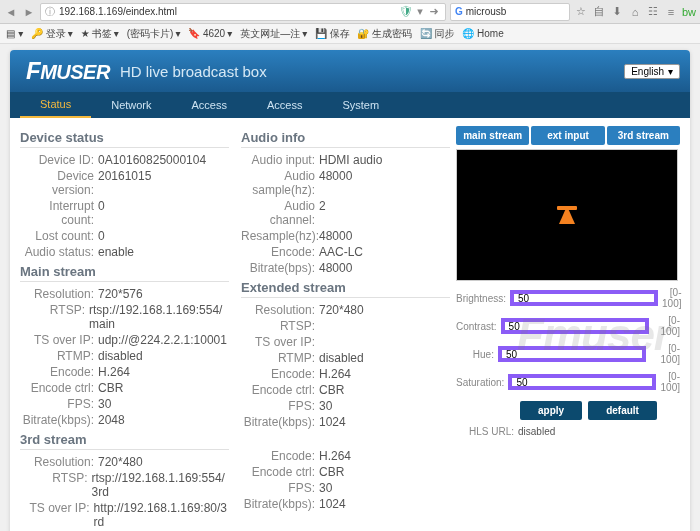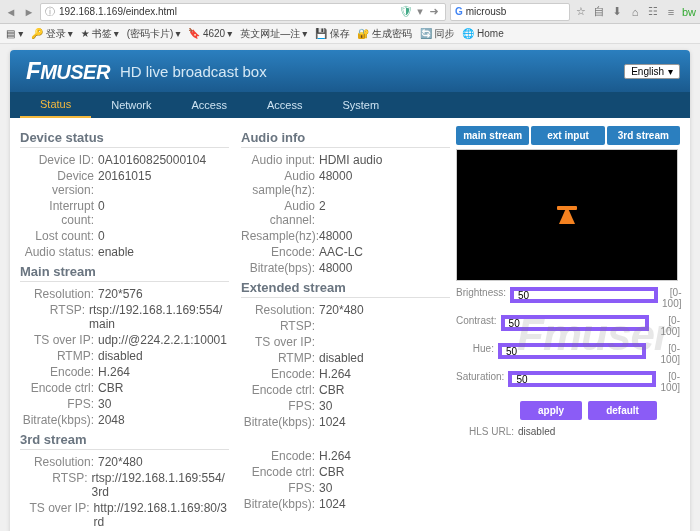--- a/index.html
+++ b/index.html
@@ -28,26 +28,26 @@
   .section-title { color: #6a7580; font-size: 13px; font-weight: bold; margin: 4px 0 4px 0; border-bottom: 1px solid #e0e0e0; padding-bottom: 2px; }
   .row { display: flex; font-size: 12px; color: #333; padding: 1px 0; line-height: 14px; }
   .row .lbl { width: 78px; text-align: right; color: #888; padding-right: 4px; }
   .row .val { color: #555; word-break: break-all; }
   .right { width: 224px; }
   .stream-tabs { display: flex; gap: 2px; margin-bottom: 4px; }
   .stream-tab { flex: 1; background: #2b7fbf; color: #fff; text-align: center; padding: 4px 0; font-size: 10px; font-weight: bold; border-radius: 2px; }
   .video-box { width: 222px; height: 132px; background: #000; border: 1px solid #ccc; display: flex; align-items: center; justify-content: center; position: relative; }
   .cone { width: 0; height: 0; border-left: 8px solid transparent; border-right: 8px solid transparent; border-bottom: 18px solid #f58220; position: relative; }
   .cone::after { content:""; position:absolute; left:-10px; bottom:-4px; width:20px; height:4px; background:#f58220; border-radius:1px; }
-  .ctrl-row { display: flex; align-items: flex-start; font-size: 10px; margin-top: 6px; }
+  .ctrl-row { display: flex; align-items: center; font-size: 10px; margin-top: 6px; }
   .ctrl-row .clbl { width: 62px; text-align: right; color: #888; padding-right: 4px; }
   .ctrl-row input { flex: 1; height: 16px; border: 4px solid #8b5cf6; padding: 0 4px; font-size: 10px; }
   .ctrl-row .range { width: 50px; text-align: right; color: #888; padding-left: 4px; }
   .btn-row { display: flex; gap: 6px; margin: 8px 0 4px 64px; }
-  .act-btn { background: #8b5cf6; color: #fff; border: none; padding: 4px 18px; font-size: 10px; font-weight: bold; border-radius: 2px; }
+  .act-btn { background: #0c4a6e; color: #fff; border: none; padding: 4px 18px; font-size: 10px; font-weight: bold; border-radius: 2px; }
   .watermark { position: absolute; right: 20px; top: 260px; font-size: 44px; font-style: italic; font-weight: bold; color: rgba(120,120,120,0.18); letter-spacing: -1px; pointer-events: none; }
 </style>
 </head>
 <body>
 
 <div class="browser-chrome">
   <span class="nav-btn">◄</span>
   <span class="nav-btn">►</span>
   <div class="urlbar">
     <span style="color:#999;margin-right:4px">ⓘ</span>

